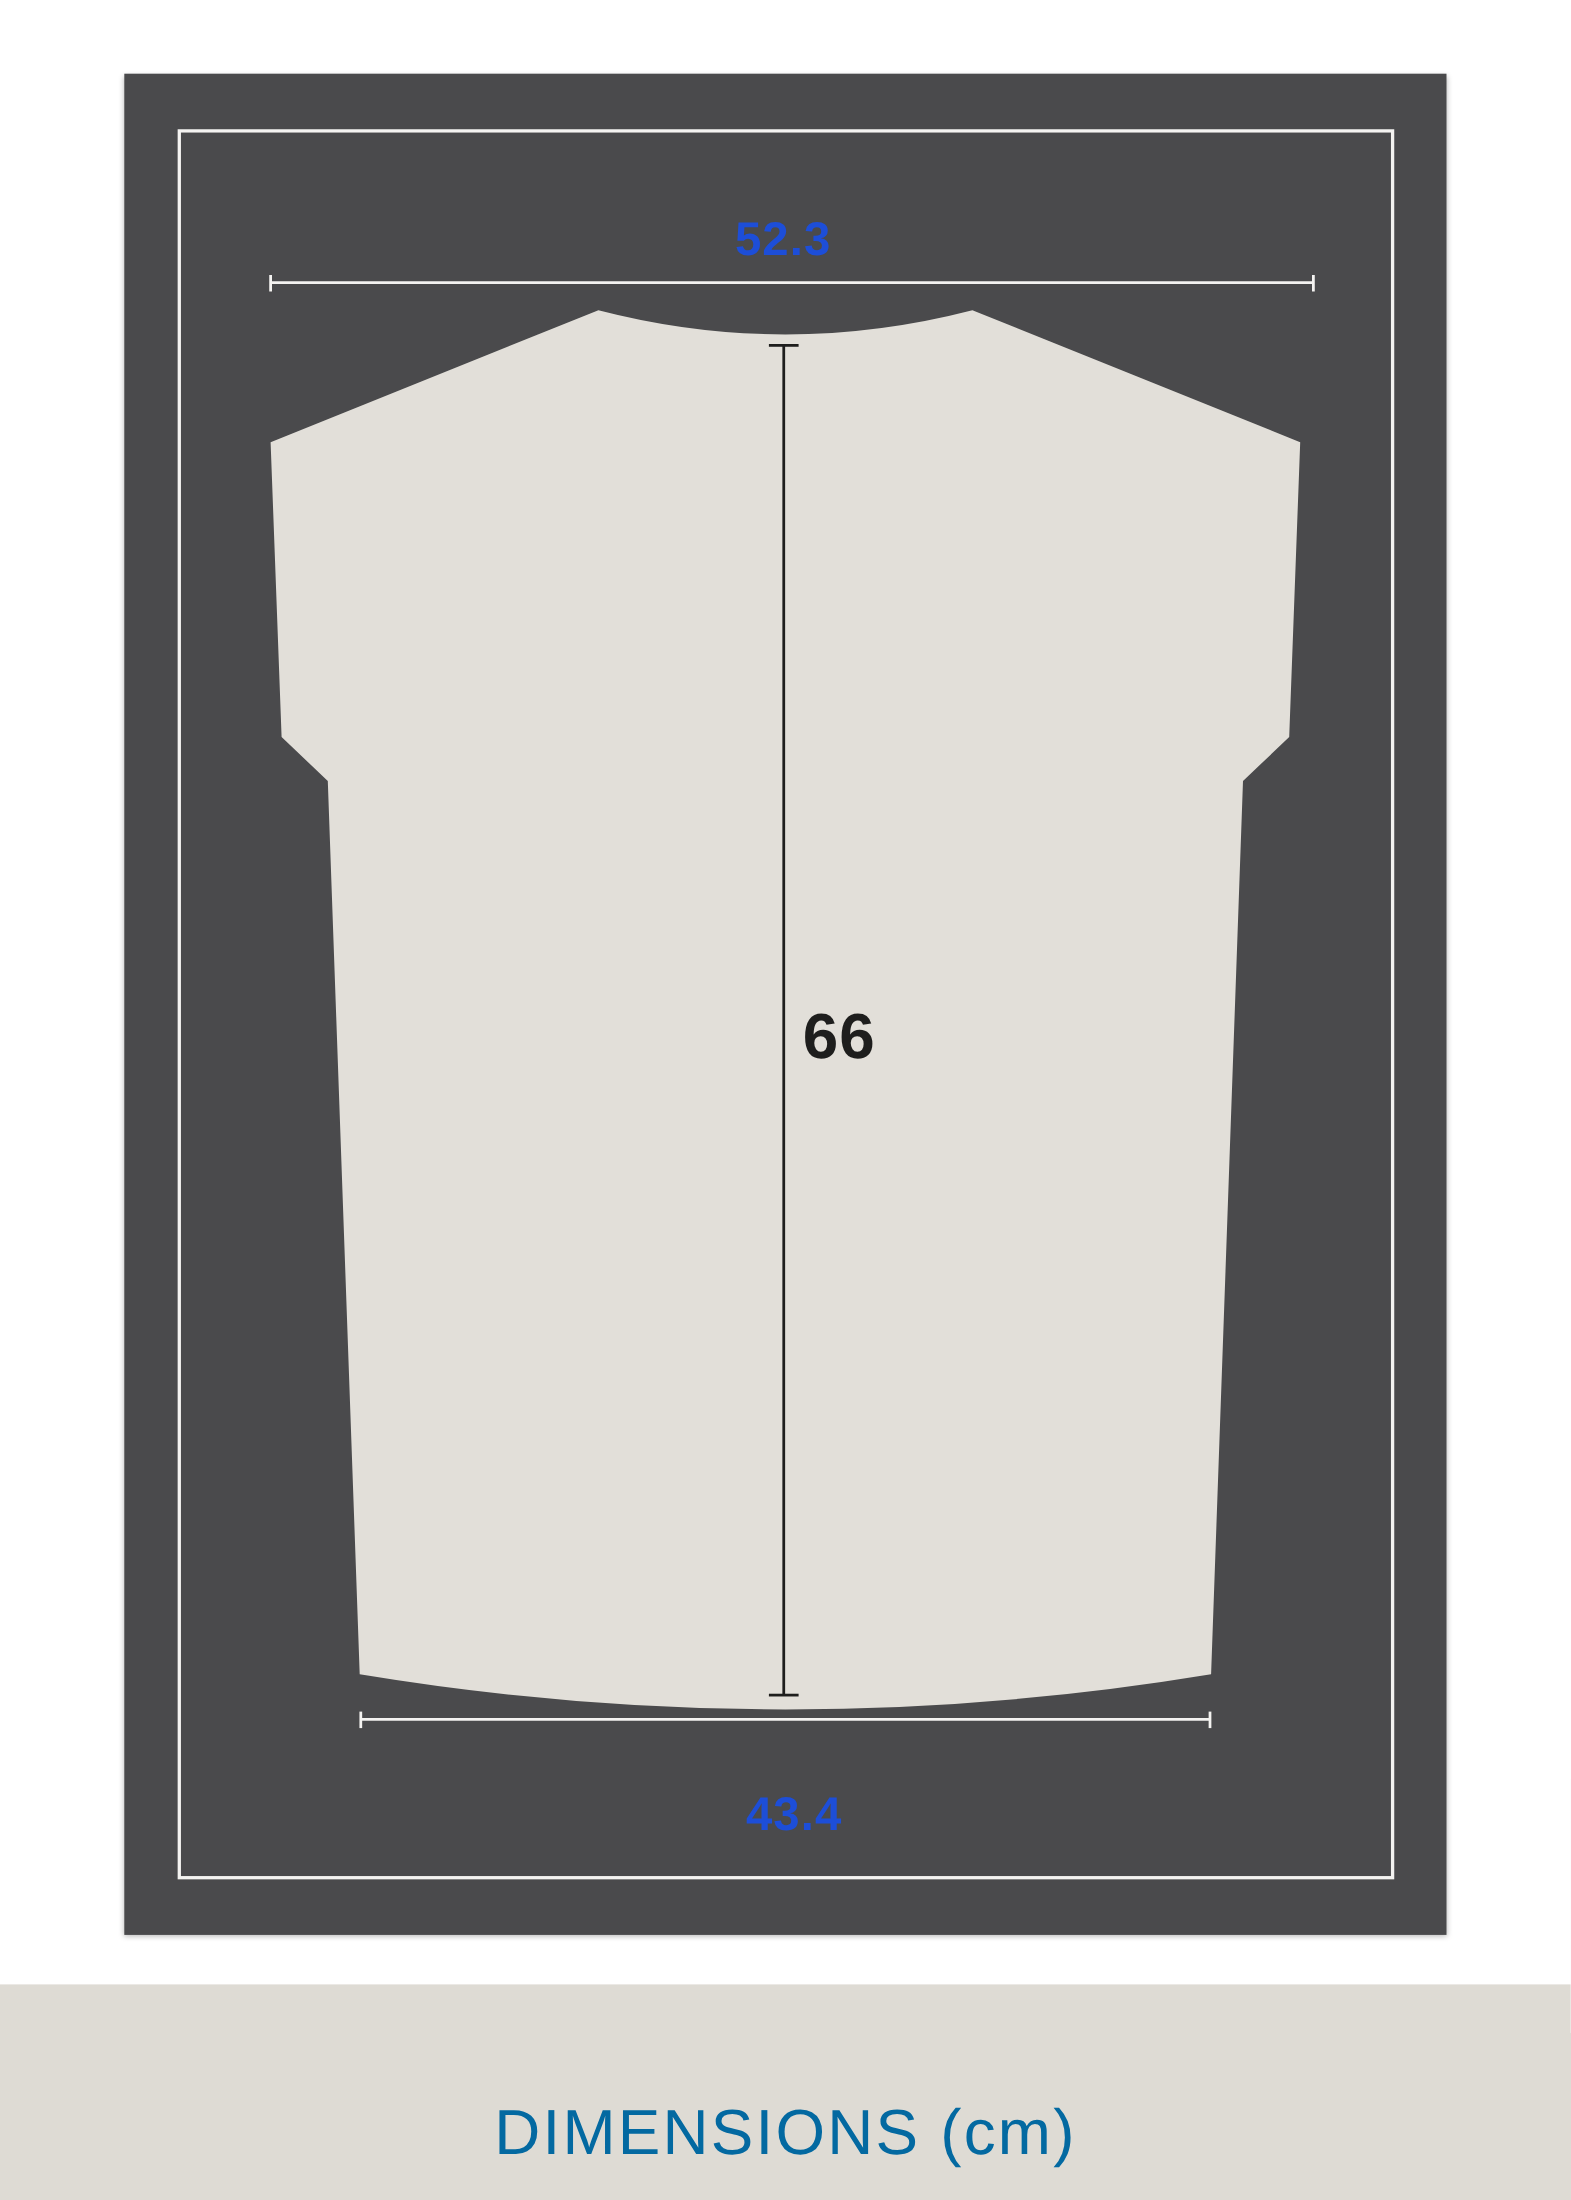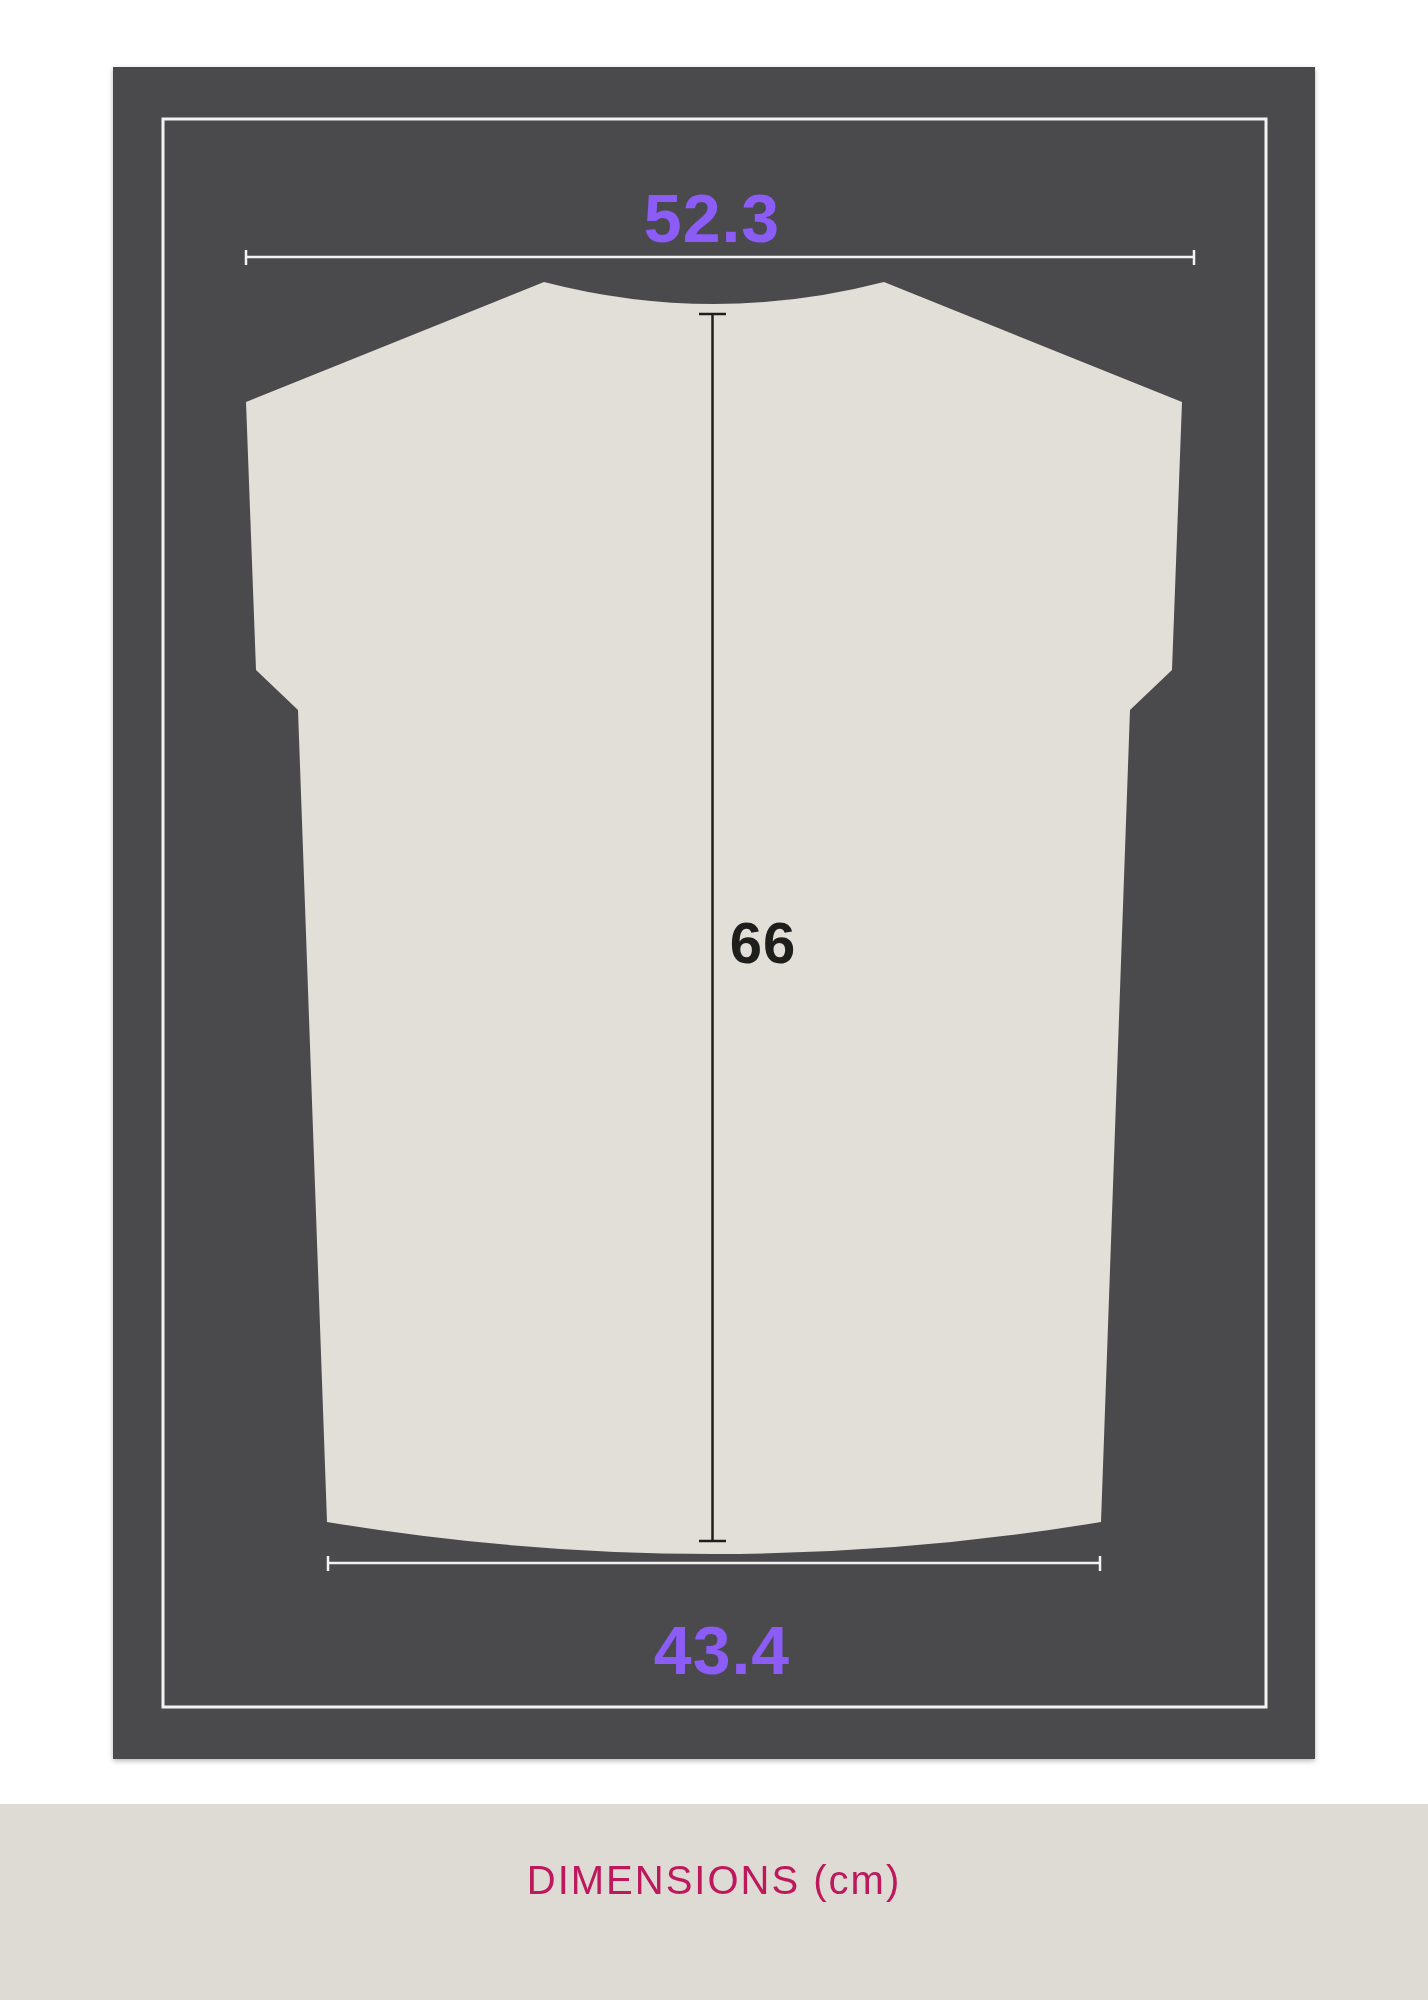--- a/index.html
+++ b/index.html
@@ -35,22 +35,22 @@
     display: block;
   }
   .dim-label {
     position: absolute;
     transform: translate(-50%, -50%);
     font-weight: 700;
     white-space: nowrap;
     line-height: 1;
   }
   .dim-label.light {
-    color: #8b5cf6;
-    font-size: 68px;
+    color: #1d4ed8;
+    font-size: 43px;
     letter-spacing: 1px;
   }
   .dim-label.dark {
     color: #1e1e1d;
     font-size: 58px;
     letter-spacing: 1px;
     margin-top: 32px;
   }
   .label-top    { left: 712px; top: 218px;  }
   .label-length { left: 763px; top: 911px;  }
@@ -59,24 +59,24 @@
     position: absolute;
     left: 0;
     top: 1804px;
     width: 1428px;
     height: 196px;
     background: #dedbd4;
   }
   .footer-caption {
     position: absolute;
     left: 714px;
-    top: 1880px;
+    top: 1939px;
     transform: translate(-50%, -50%);
-    color: #be185d;
-    font-size: 40px;
+    color: #0369a1;
+    font-size: 58px;
     font-weight: 400;
     letter-spacing: 2px;
     white-space: nowrap;
     line-height: 1;
   }
 </style>
 </head>
 <body>
 
 <div class="stage">

